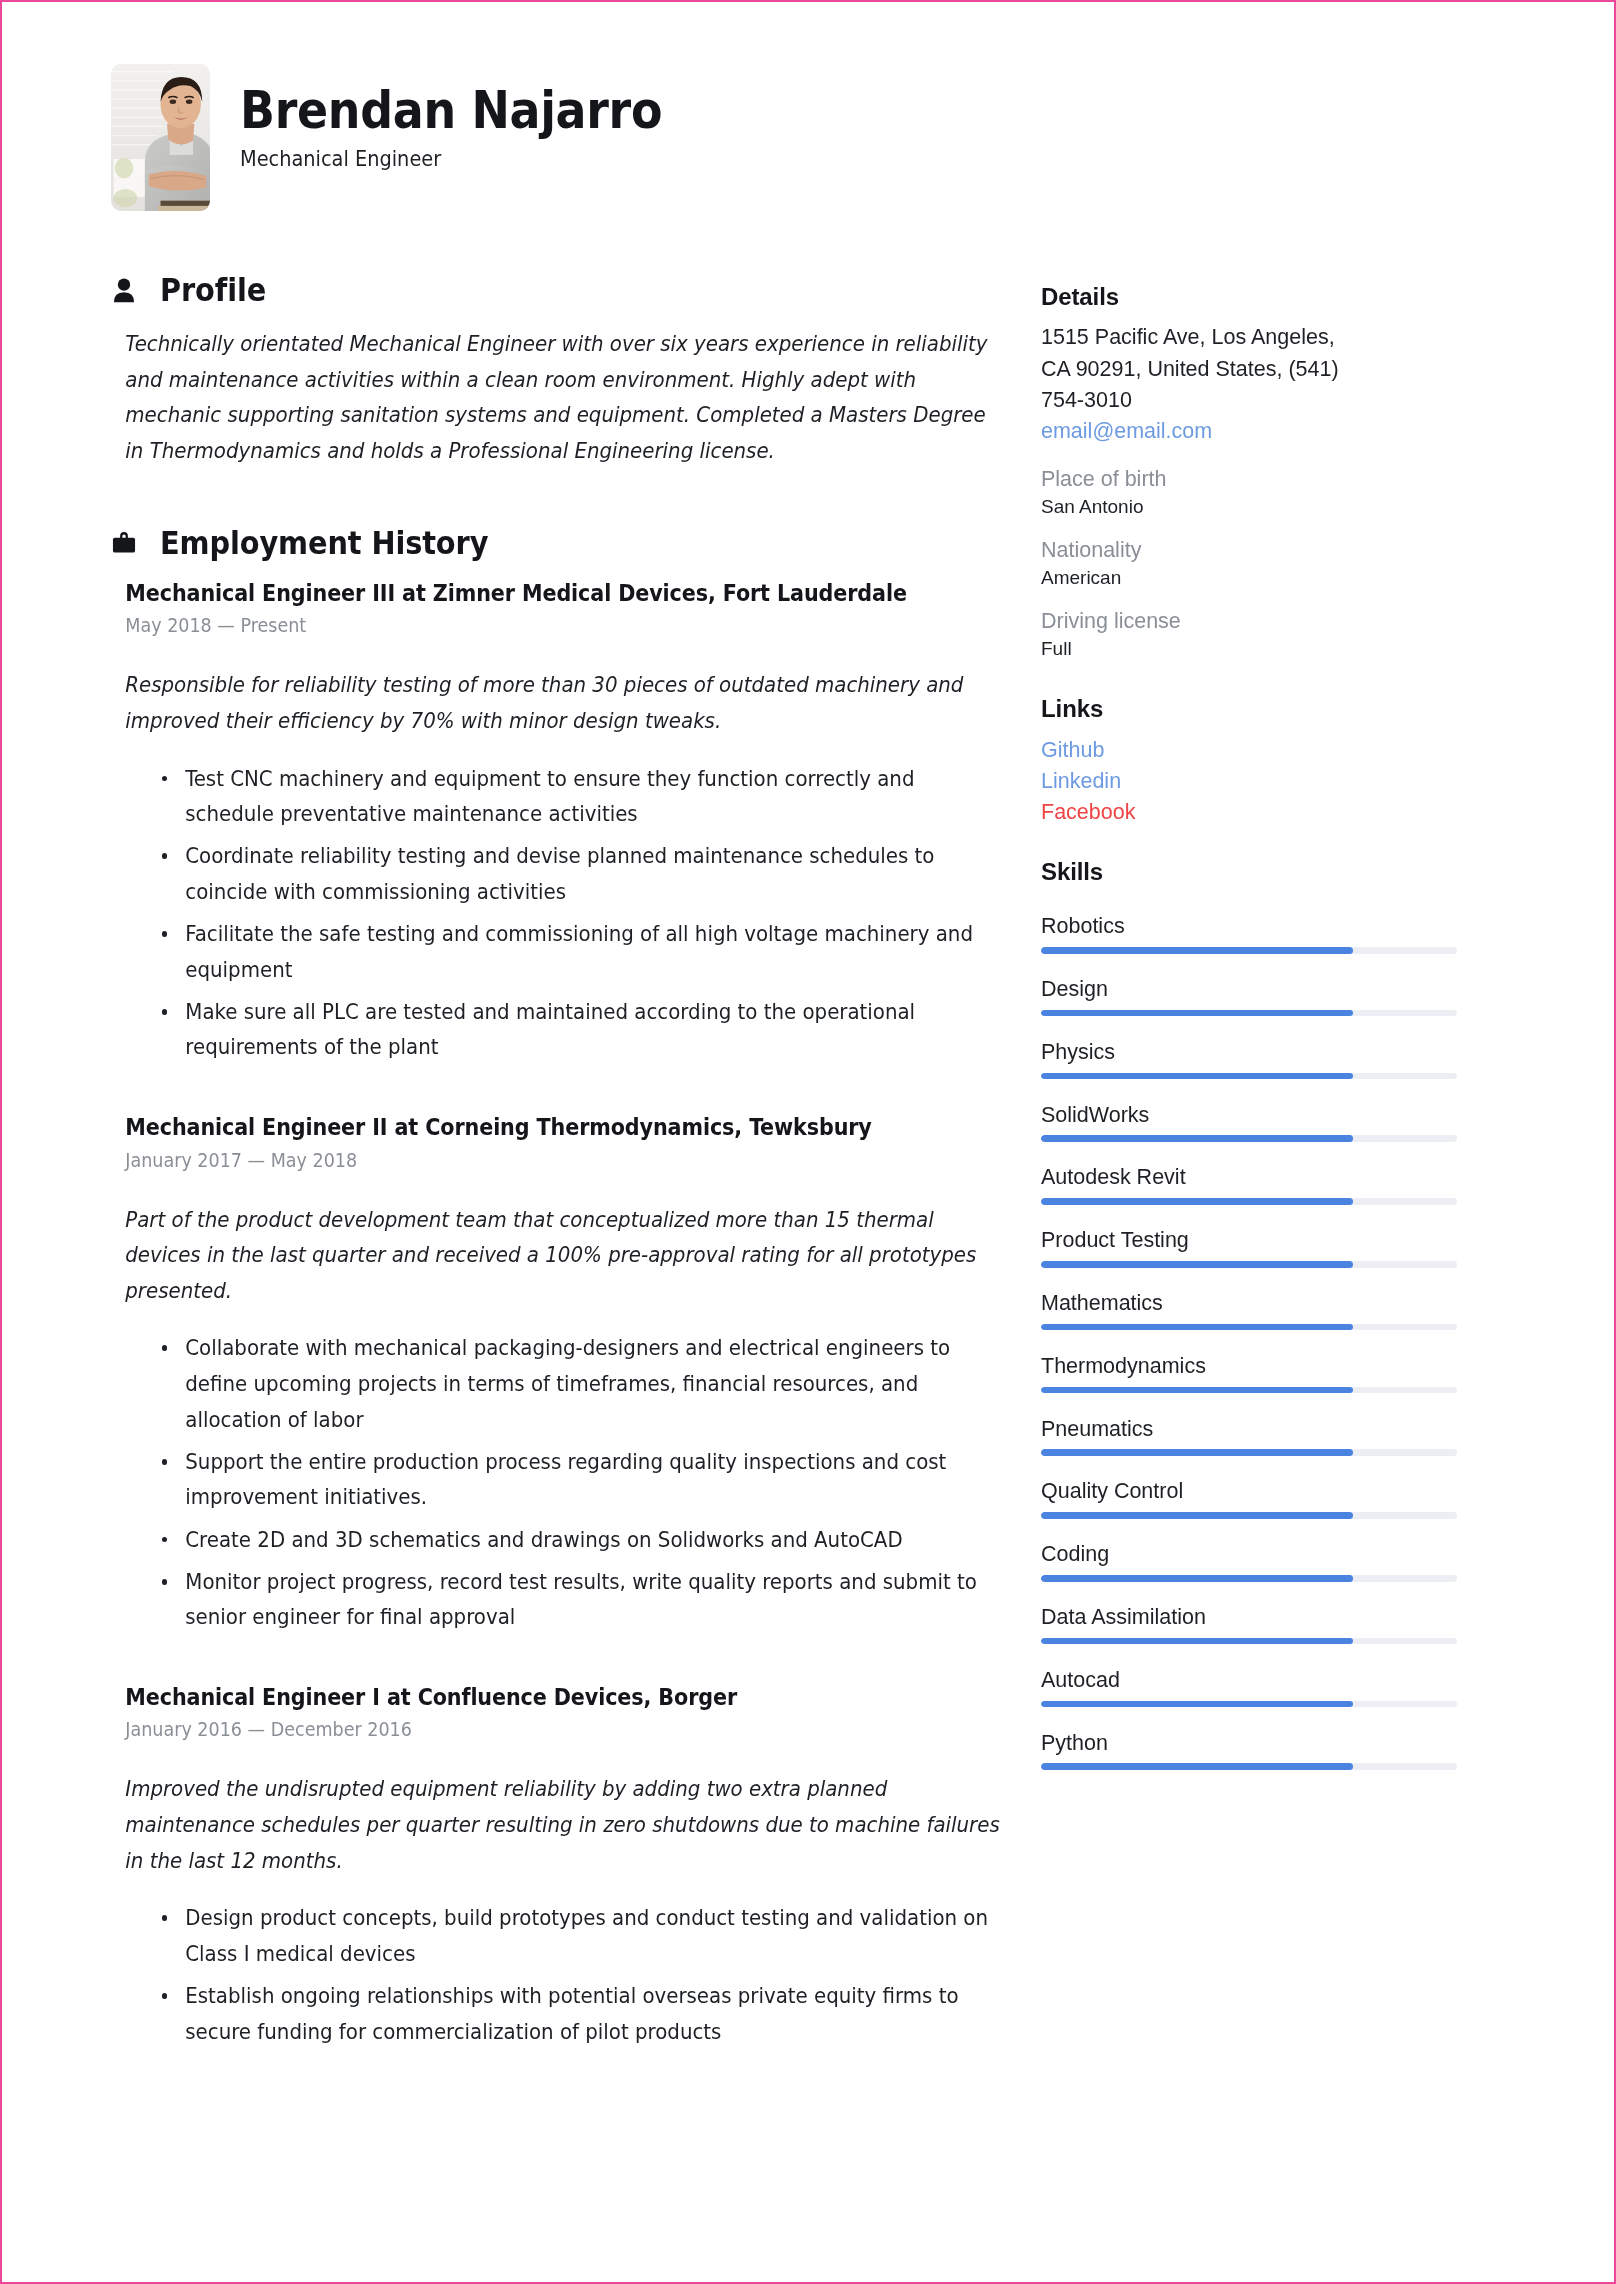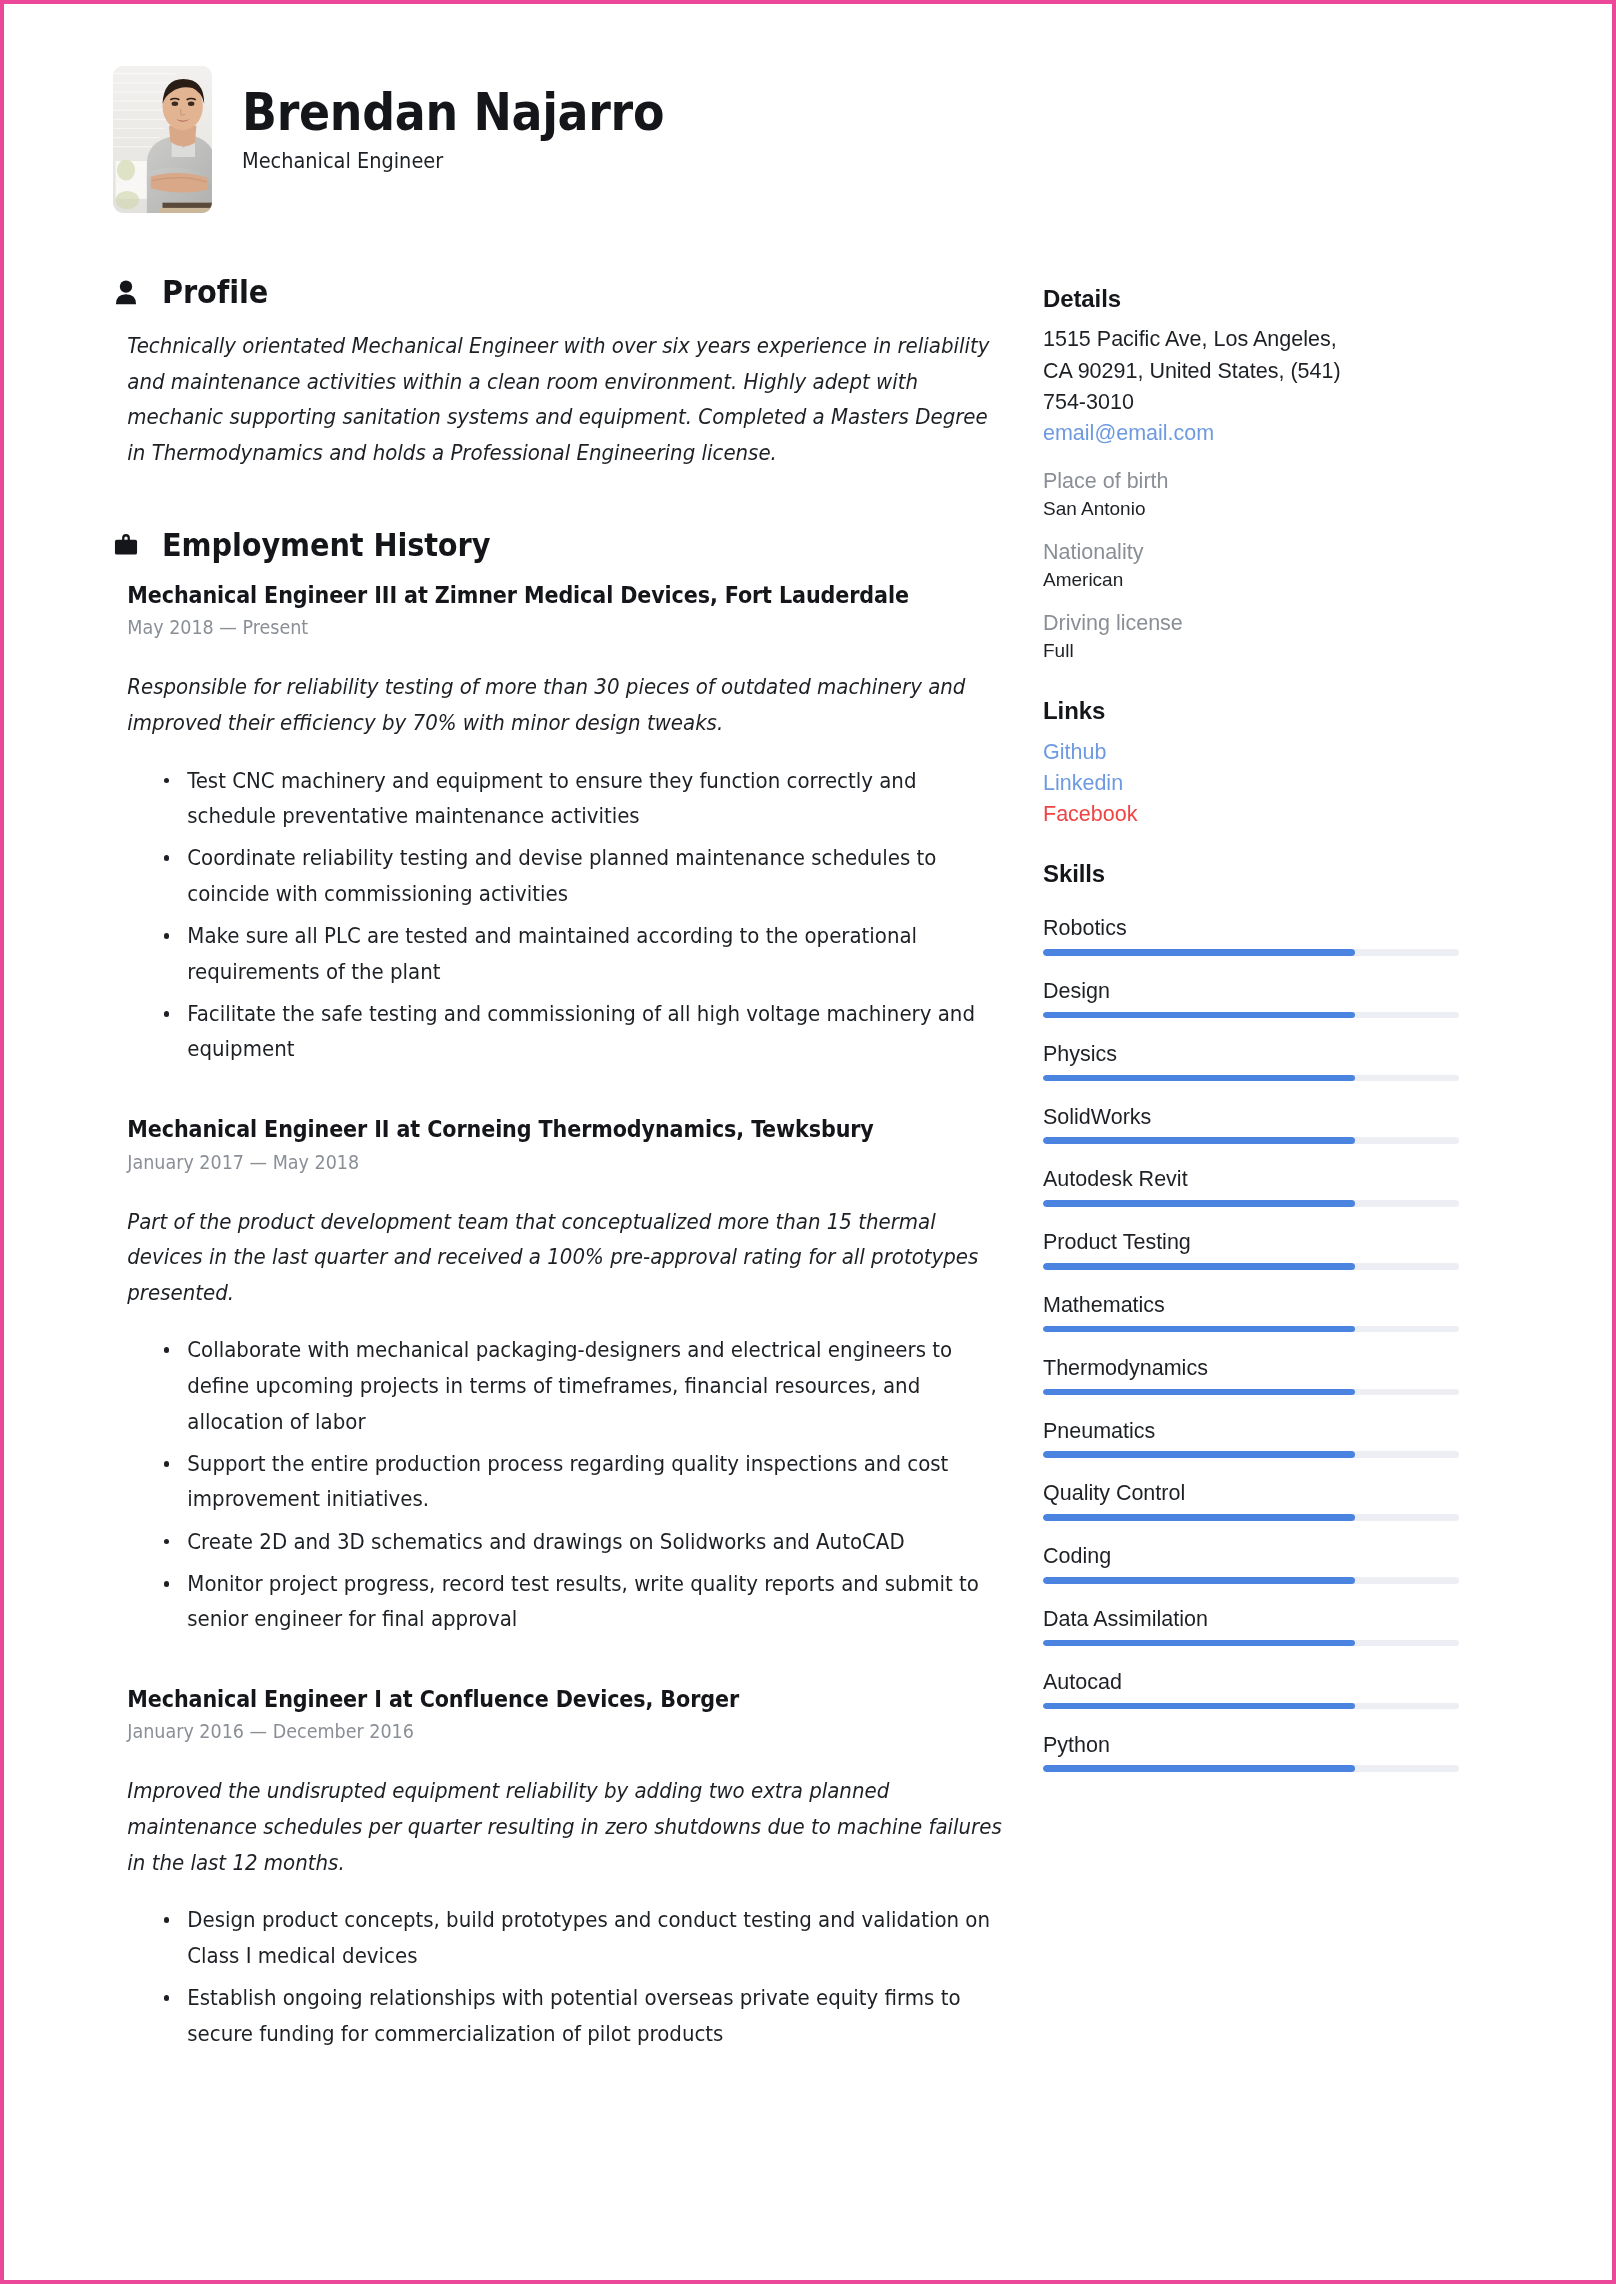--- a/index.html
+++ b/index.html
@@ -6,21 +6,21 @@
   html, body {
     width: 1616px;
     background: #d8d8d8;
     font-family: "Liberation Sans", sans-serif;
   }
   .page {
     position: relative;
     width: 1616px;
     height: 2284px;
     background: #ffffff;
-    border: 4px solid #ec4899;
+    border: 2px solid #ec4899;
     overflow: hidden;
   }
   .inner {
     position: absolute;
     left: 0; top: 0;
     width: 100%;
     padding: 62px 98px 0 109px;
   }
 
   
@@ -265,22 +265,22 @@
           <div class="ttl">Employment History</div>
         </div>
 
         <div class="job">
           <div class="job-title">Mechanical Engineer III  at  Zimner Medical Devices, Fort Lauderdale</div>
           <div class="job-dates">May 2018 — Present</div>
           <div class="job-desc">Responsible for reliability testing of more than 30 pieces of outdated machinery and improved their efficiency by 70% with minor design tweaks.</div>
           <ul class="bullets">
             <li>Test CNC machinery and equipment to ensure they function correctly and schedule preventative maintenance activities</li>
             <li>Coordinate reliability testing and devise planned maintenance schedules to coincide with commissioning activities</li>
+            <li>Facilitate the safe testing and commissioning of all high voltage machinery and equipment</li>
             <li>Make sure all PLC are tested and maintained according to the operational requirements of the plant</li>
-            <li>Facilitate the safe testing and commissioning of all high voltage machinery and equipment</li>
           </ul>
         </div>
         <div class="job-gap"></div>
 
         <div class="job">
           <div class="job-title">Mechanical Engineer II at  Corneing Thermodynamics, Tewksbury</div>
           <div class="job-dates">January 2017 — May 2018</div>
           <div class="job-desc">Part of the product development team that conceptualized more than 15 thermal devices in the last quarter and received a 100% pre-approval rating for all prototypes presented.</div>
           <ul class="bullets">
             <li>Collaborate with mechanical packaging-designers and electrical engineers to define upcoming projects in terms of timeframes, financial resources, and allocation of labor</li>

